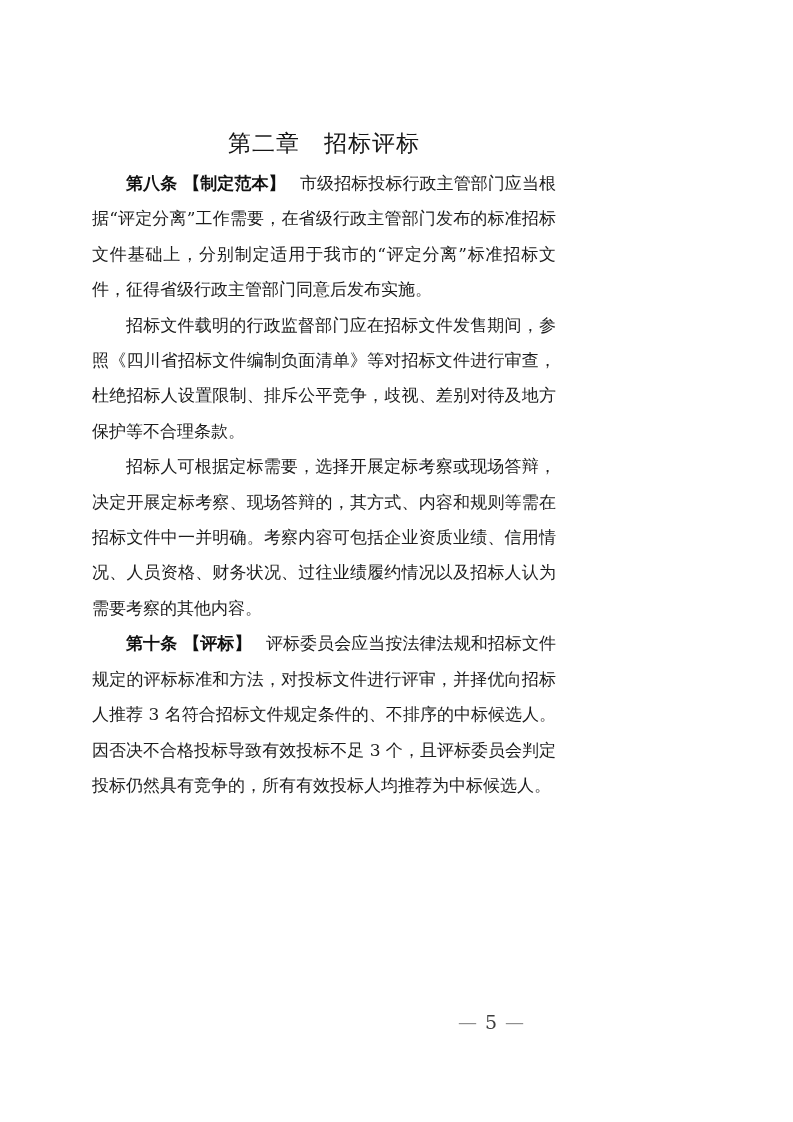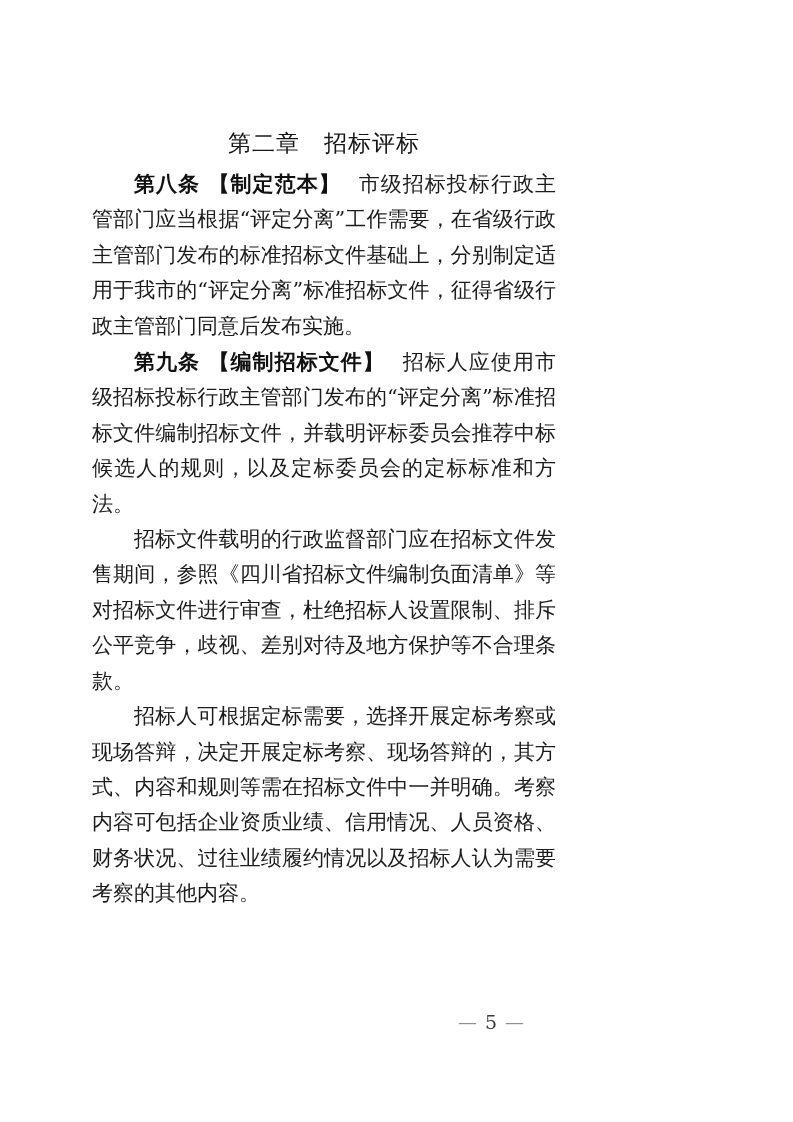--- a/index.html
+++ b/index.html
@@ -28,21 +28,21 @@
     font-family: "DejaVu Sans", "Liberation Sans", sans-serif;
     font-weight: 500;
     font-size: 23px;
     line-height: 27px;
     letter-spacing: 1px;
     color: #151515;
   }
   .body-text p {
     margin: 0;
     text-indent: 2em;
-    font-size: 21px;
+    font-size: 17px;
     line-height: 35.4px;
     text-align: justify;
     text-justify: inter-ideograph;
     color: #1c1c1c;
   }
   .article-head {
     font-weight: bold;
     color: #111111;
   }
   .article-head:not(:empty) {
@@ -69,23 +69,23 @@
 </head>
 <body>
 
 <div class="page">
   <div class="content">
     <h1 class="chapter-title">第二章　招标评标</h1>
 
     <div class="body-text">
       <p><span class="article-head">第八条 【制定范本】</span><span>市级招标投标行政主管部门应当根据“评定分离”工作需要，在省级行政主管部门发布的标准招标文件基础上，分别制定适用于我市的“评定分离”标准招标文件，征得省级行政主管部门同意后发布实施。</span></p>
 
-      <p><span class="article-head">第九条 【编制招标文件】</span><span>招标人应使用市级招标投标行政主管部门发布的“评定分离”标准招标文件编制招标文件，并载明评标委员会推荐中标候选人的规则，以及定标委员会的定标标准和方法。</span></p>
 
       <p><span>招标文件载明的行政监督部门应在招标文件发售期间，参照《四川省招标文件编制负面清单》等对招标文件进行审查，杜绝招标人设置限制、排斥公平竞争，歧视、差别对待及地方保护等不合理条款。</span></p>
 
       <p><span>招标人可根据定标需要，选择开展定标考察或现场答辩，决定开展定标考察、现场答辩的，其方式、内容和规则等需在招标文件中一并明确。考察内容可包括企业资质业绩、信用情况、人员资格、财务状况、过往业绩履约情况以及招标人认为需要考察的其他内容。</span></p>
 
+      <p><span class="article-head">第十条 【评标】</span><span>评标委员会应当按法律法规和招标文件规定的评标标准和方法，对投标文件进行评审，并择优向招标人推荐 3 名符合招标文件规定条件的、不排序的中标候选人。因否决不合格投标导致有效投标不足 3 个，且评标委员会判定投标仍然具有竞争的，所有有效投标人均推荐为中标候选人。</span></p>
     </div>
   </div>
 
   <div class="footer"><span class="dash">—</span><span class="page-num">5</span><span class="dash">—</span></div>
 </div>
 
 </body></html>

